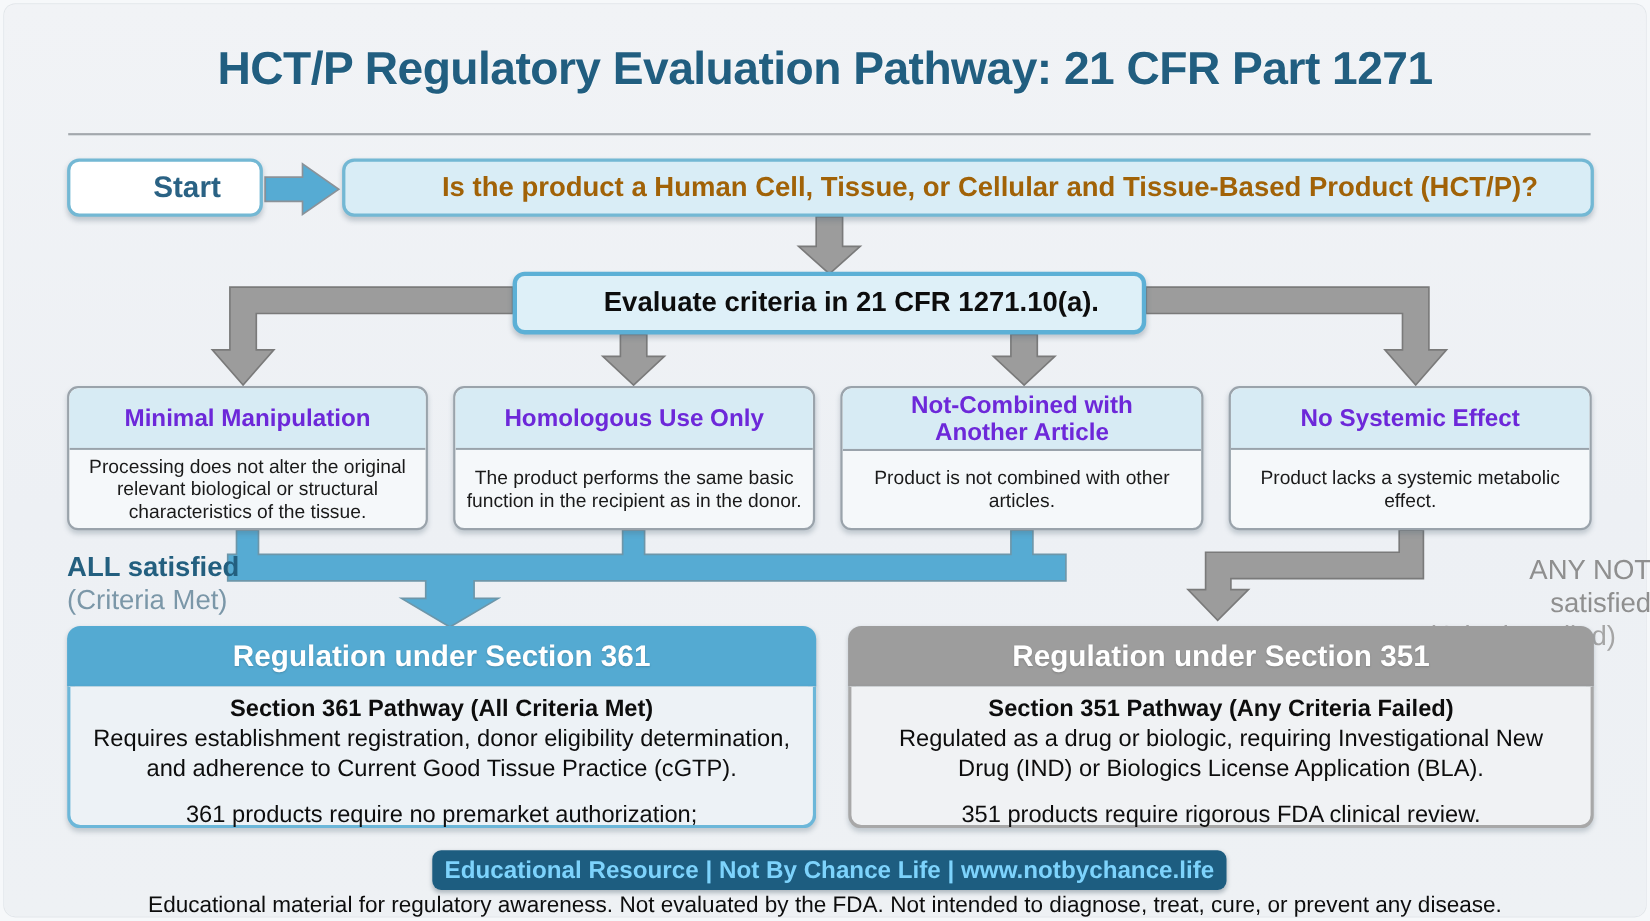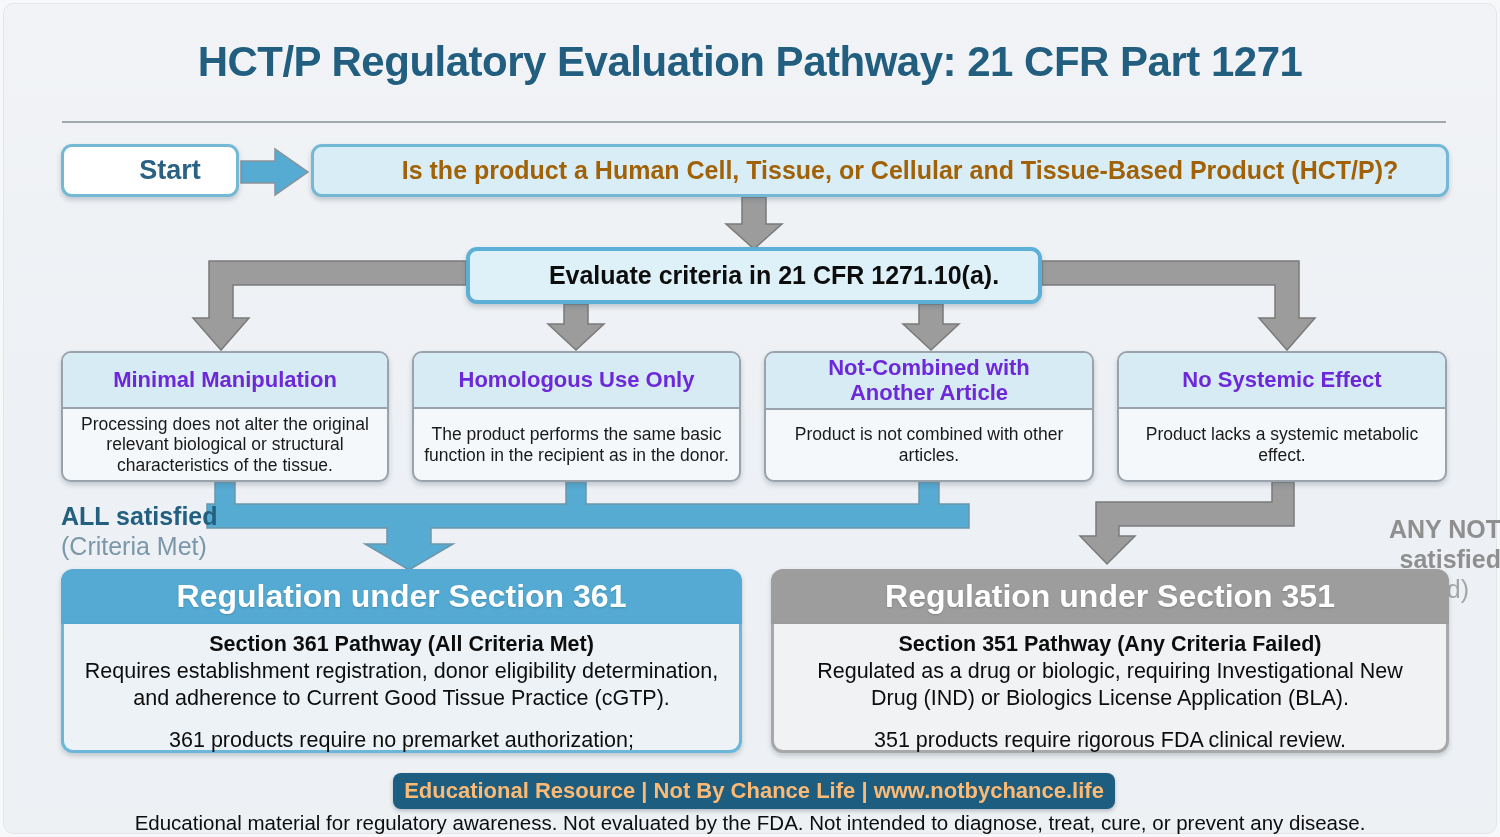--- a/index.html
+++ b/index.html
@@ -62,28 +62,28 @@
   }
   .card-body{
     flex:1;display:flex;align-items:center;justify-content:center;text-align:center;
     font-size:17.5px;color:#1a1a1a;line-height:1.18;padding:4px 10px;
   }
   
   .lbl-met{left:57px;top:497px;width:260px;line-height:30px;}
   .lbl-met .b{font-size:25px;font-weight:bold;color:#235f7f;}
   .lbl-met .s{font-size:25px;color:#7b97a8;}
   .lbl-failed{left:1292px;top:499px;width:205px;text-align:right;line-height:30px;}
-  .lbl-failed .b{font-size:25px;font-weight:bold;color:#8f8f8f;margin-top:11px;}
+  .lbl-failed .b{font-size:25px;font-weight:normal;color:#8f8f8f;}
   .lbl-failed .s{font-size:25px;color:#a5a5a5;padding-right:32px;}
   
   .outcome{box-sizing:border-box;top:565px;height:184px;}
   .outcome .oc-header{
     height:55px;border-radius:12px 12px 0 0;
     display:flex;align-items:center;justify-content:center;
-    font-size:32px;font-weight:bold;color:#ffffff;
+    font-size:27px;font-weight:bold;color:#ffffff;
     text-shadow:0 1px 2px rgba(0,0,0,.18);
     box-shadow:0 2px 4px rgba(80,100,115,.30);
   }
   .outcome .oc-body{
     box-sizing:border-box;height:129px;border-radius:0 0 12px 12px;
     text-align:center;padding:7px 18px 0 18px;
     font-size:21.5px;color:#0d0d0d;line-height:1.26;
     box-shadow:0 3px 5px rgba(80,100,115,.28);
   }
   .oc-sub{font-weight:bold;}
@@ -92,21 +92,21 @@
   .s361 .oc-header{background:#54aad2;}
   .s361 .oc-body{background:#edf2f6;border:3px solid #6cb7d9;border-top:none;}
   .s351{left:767px;width:678px;}
   .s351 .oc-header{background:#9d9d9d;}
   .s351 .oc-body{background:#f0f2f4;border:3px solid #a8a8a8;border-top:none;}
   
   .badge{
     left:389px;top:769px;width:722px;height:36px;
     background:#1d5d80;border-radius:8px;
     display:flex;align-items:center;justify-content:center;
-    font-size:22px;font-weight:bold;color:#fdba74;
+    font-size:22px;font-weight:bold;color:#7dd3fc;
     box-shadow:0 2px 4px rgba(60,80,95,.35);
   }
   .disclaimer{
     left:0;top:807px;width:100%;text-align:center;
     font-size:20.5px;color:#0d0d0d;
   }
   svg.connectors{left:0;top:0;}
 </style>
 </head>
 <body>

